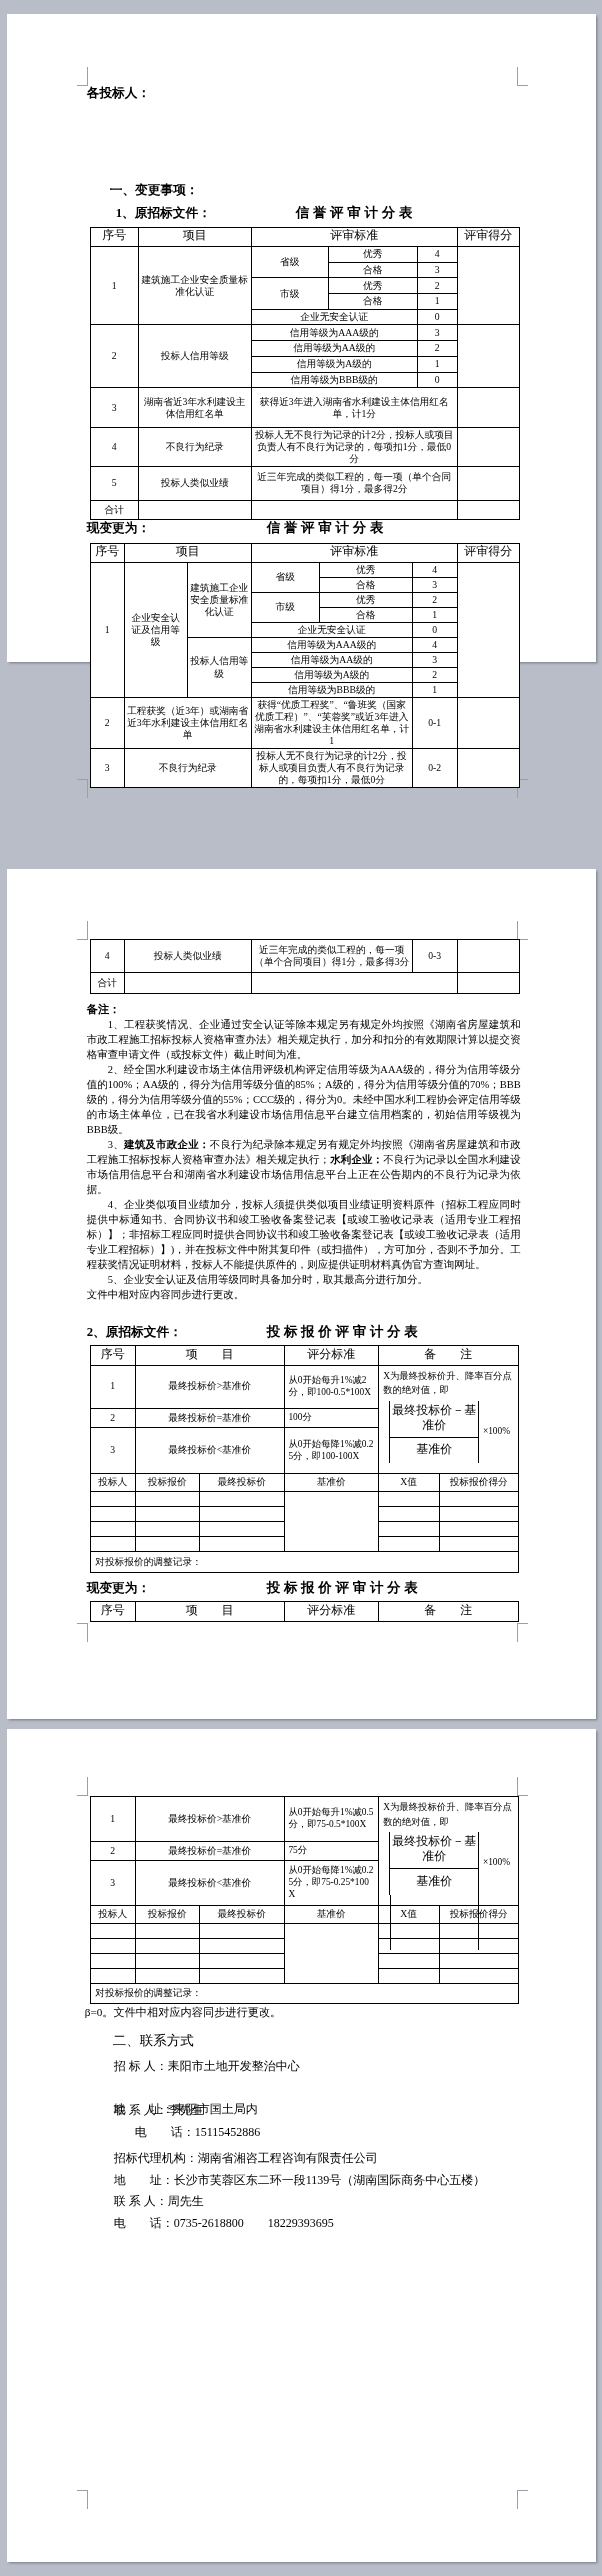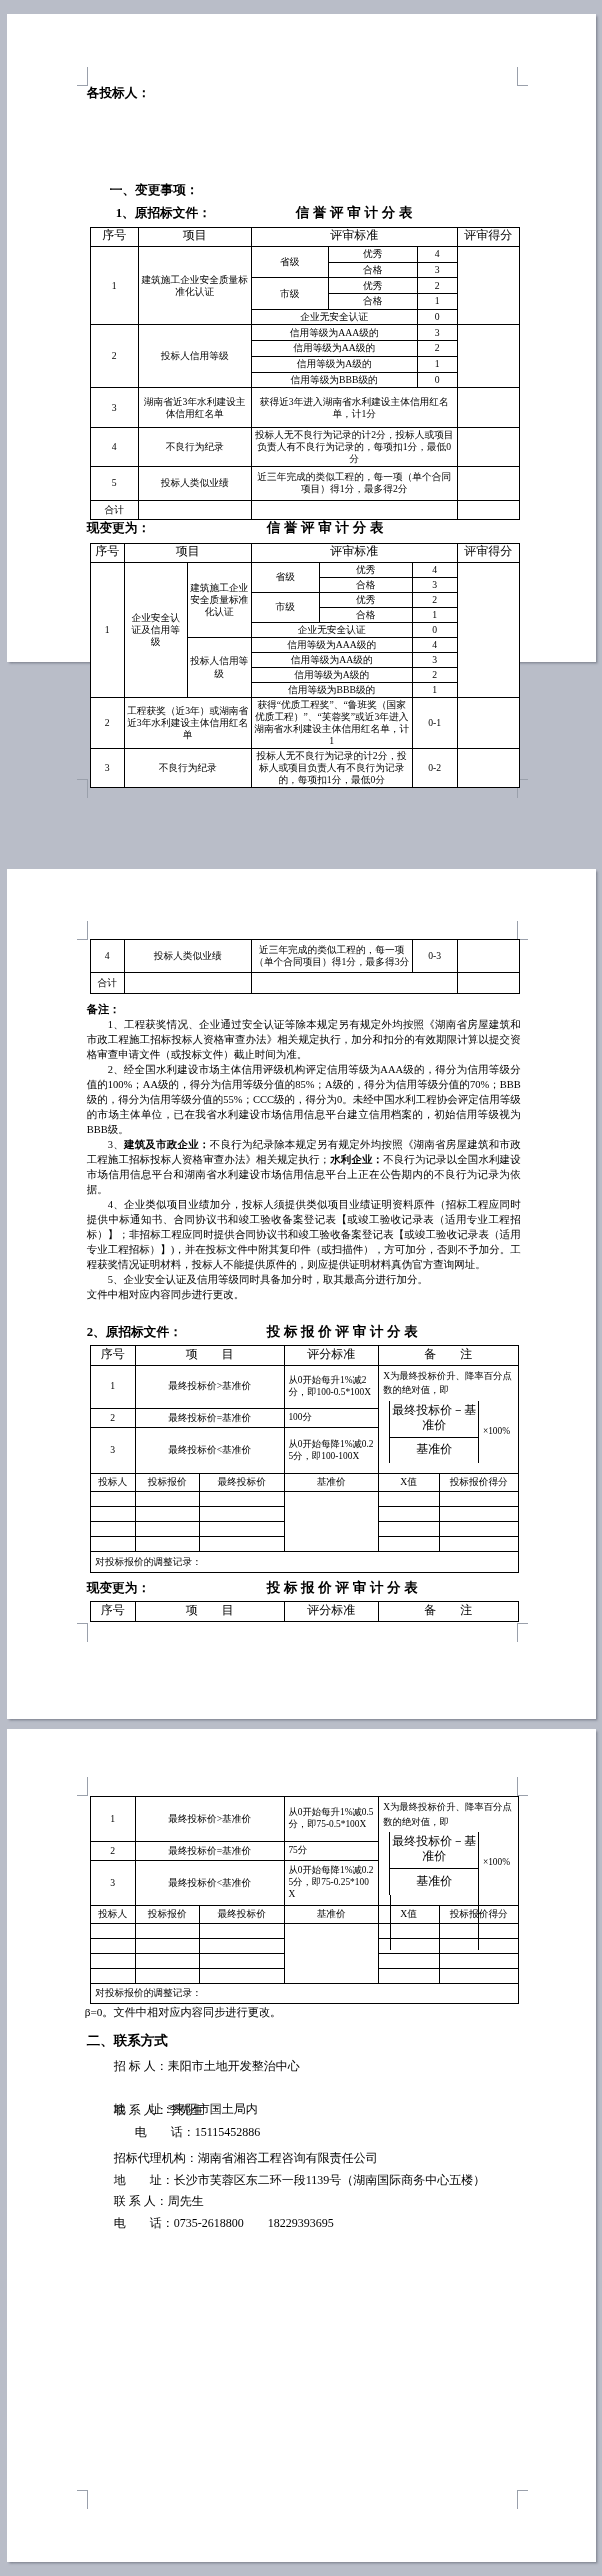--- a/index.html
+++ b/index.html
@@ -54,21 +54,21 @@
   .note-line{font-size:9.4px;line-height:1.55;text-align:left;}
   .frac-row{display:flex;align-items:center;margin-top:3px;}
   .frac{width:88px;margin-left:6px;text-align:center;font-size:12px;
         border-left:0.7px solid #000;border-right:0.7px solid #000;position:relative;}
   .frac .num{border-bottom:0.7px solid #000;padding:2.2px 1.5px 3.7px;}
   .frac .den{padding:4.5px 1.5px 6px;}
   .frac.of:before{content:"";position:absolute;left:-0.7px;top:100%;width:0.7px;height:55px;background:#000;}
   .frac.of:after{content:"";position:absolute;right:-0.7px;top:100%;width:0.7px;height:55px;background:#000;}
   .times{font-size:9.4px;margin-left:3.7px;}
   .beta{font-size:11.2px;}
-  .contact-h{font-size:13.5px;font-weight:bold;}
+  .contact-h{font-size:13.5px;font-weight:normal;margin-left:26px;}
   .cline{font-size:12px;}
   .cline .cl{display:inline-block;}
 </style>
 </head>
 <body>
 
 <div class="page" id="page1">
   <div class="mk tl" style="left:70px;top:53px;"></div>
   <div class="mk tr" style="left:510px;top:53px;"></div>
   <div class="mk bl" style="left:70px;top:765px;"></div>

